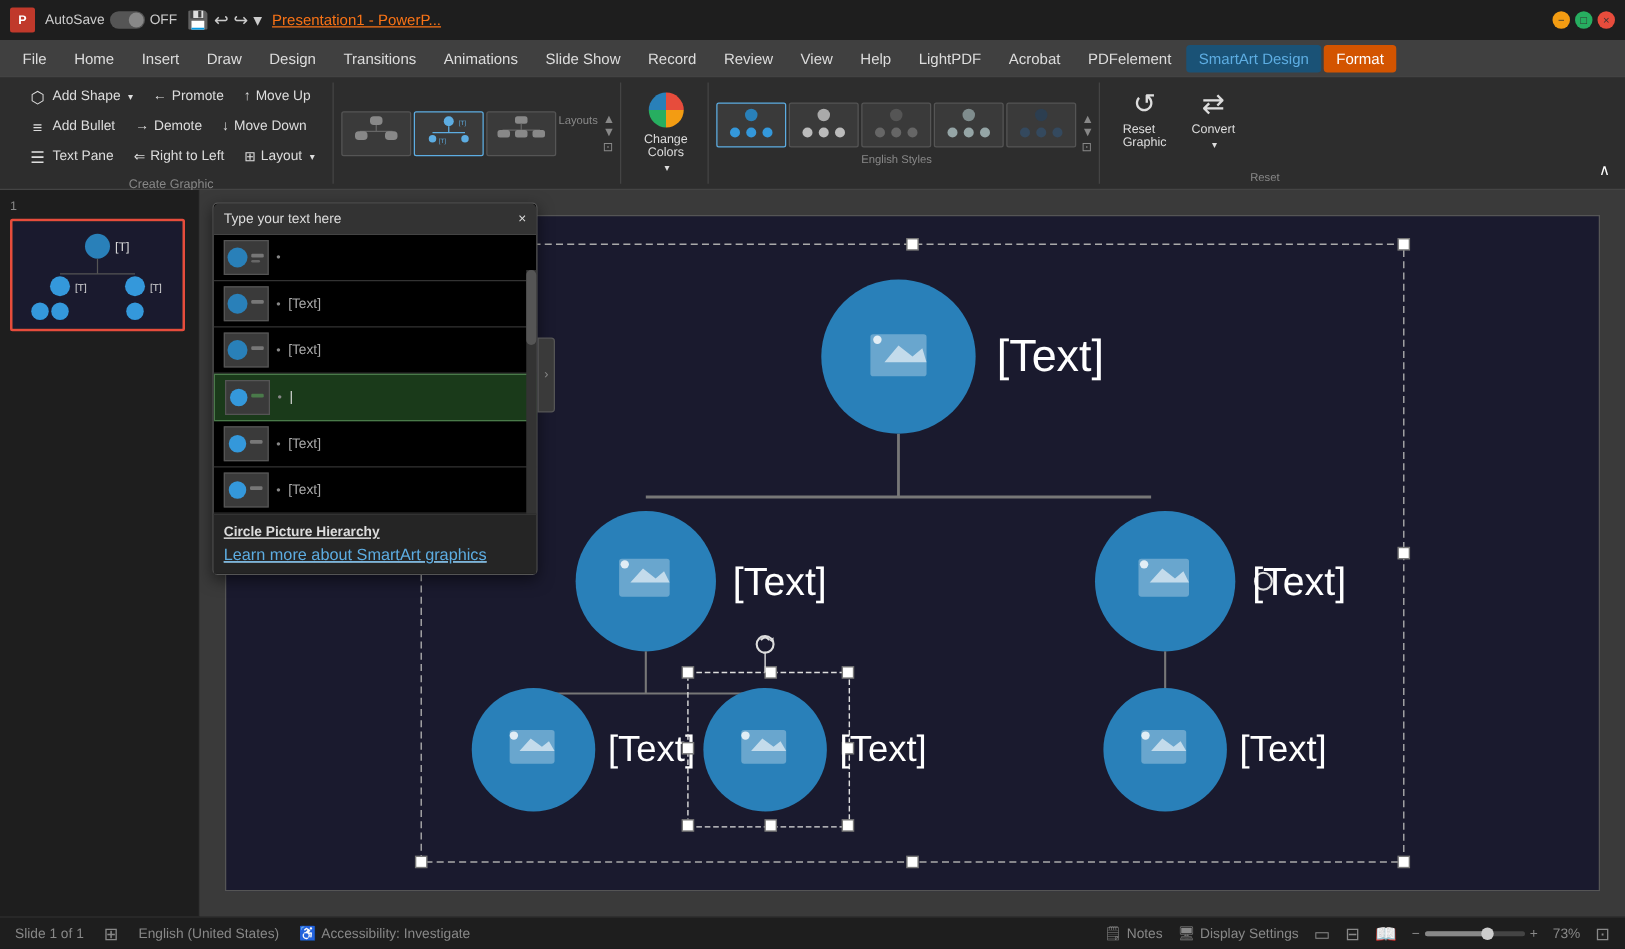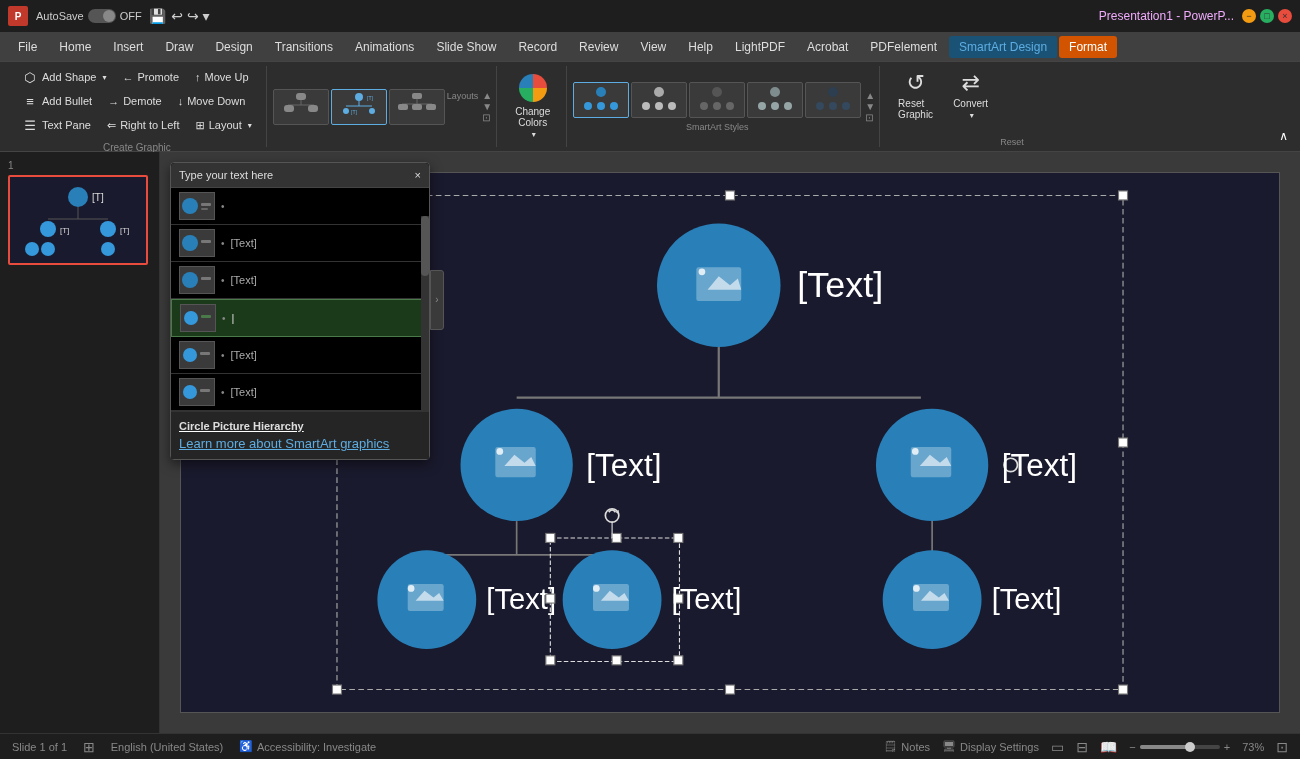--- a/index.html
+++ b/index.html
@@ -12,21 +12,21 @@
       display: flex;
       align-items: center;
       padding: 0 8px;
       gap: 8px;
       color: #ccc;
     }
     #title-bar .app-icon { width: 20px; height: 20px; background: #c0392b; border-radius: 2px; display: flex; align-items: center; justify-content: center; font-size: 10px; font-weight: bold; color: white; }
     #title-bar .autosave { display: flex; align-items: center; gap: 4px; font-size: 11px; }
     #title-bar .toggle { width: 28px; height: 14px; background: #555; border-radius: 7px; position: relative; }
     #title-bar .toggle::after { content:''; position:absolute; width:12px; height:12px; background:#888; border-radius:50%; top:1px; right:1px; }
-    #title-bar .title { flex: 1; text-align: right; font-size: 12px; color: #f0abfc; }
+    #title-bar .title { flex: 1; text-align: left; font-size: 12px; color: #f97316; text-decoration: underline; }
     #title-bar .win-controls { display: flex; gap: 4px; }
     #title-bar .win-btn { width: 14px; height: 14px; border-radius: 50%; display: flex; align-items: center; justify-content: center; font-size: 9px; color: #333; cursor: pointer; }
     #title-bar .win-btn.min { background: #f39c12; }
     #title-bar .win-btn.max { background: #27ae60; }
     #title-bar .win-btn.cls { background: #e74c3c; }
     .undo-redo { display: flex; gap: 4px; align-items: center; }
     .undo-redo span { cursor: pointer; color: #ccc; font-size: 14px; }
 
     
     #menu-bar {
@@ -492,21 +492,21 @@
         </div>
         <div class="style-thumb">
           <svg width="50" height="32" viewBox="0 0 50 32">
             <circle cx="25" cy="8" r="5" fill="#2c3e50"></circle>
             <circle cx="12" cy="22" r="4" fill="#34495e"></circle>
             <circle cx="25" cy="22" r="4" fill="#34495e"></circle>
             <circle cx="38" cy="22" r="4" fill="#34495e"></circle>
           </svg>
         </div>
       </div>
-      <div style="font-size:9px;color:#888;text-align:center;margin-top:2px;">SmartArt Styles</div>
+      <div style="font-size:9px;color:#888;text-align:center;margin-top:2px;">English Styles</div>
     </div>
     <div class="style-scroll">
       <span class="scroll-btn">▲</span>
       <span class="scroll-btn">▼</span>
       <span class="scroll-btn">⊡</span>
     </div>
   </div>
 
   <div class="reset-section">
     <div class="reset-btn-large">

